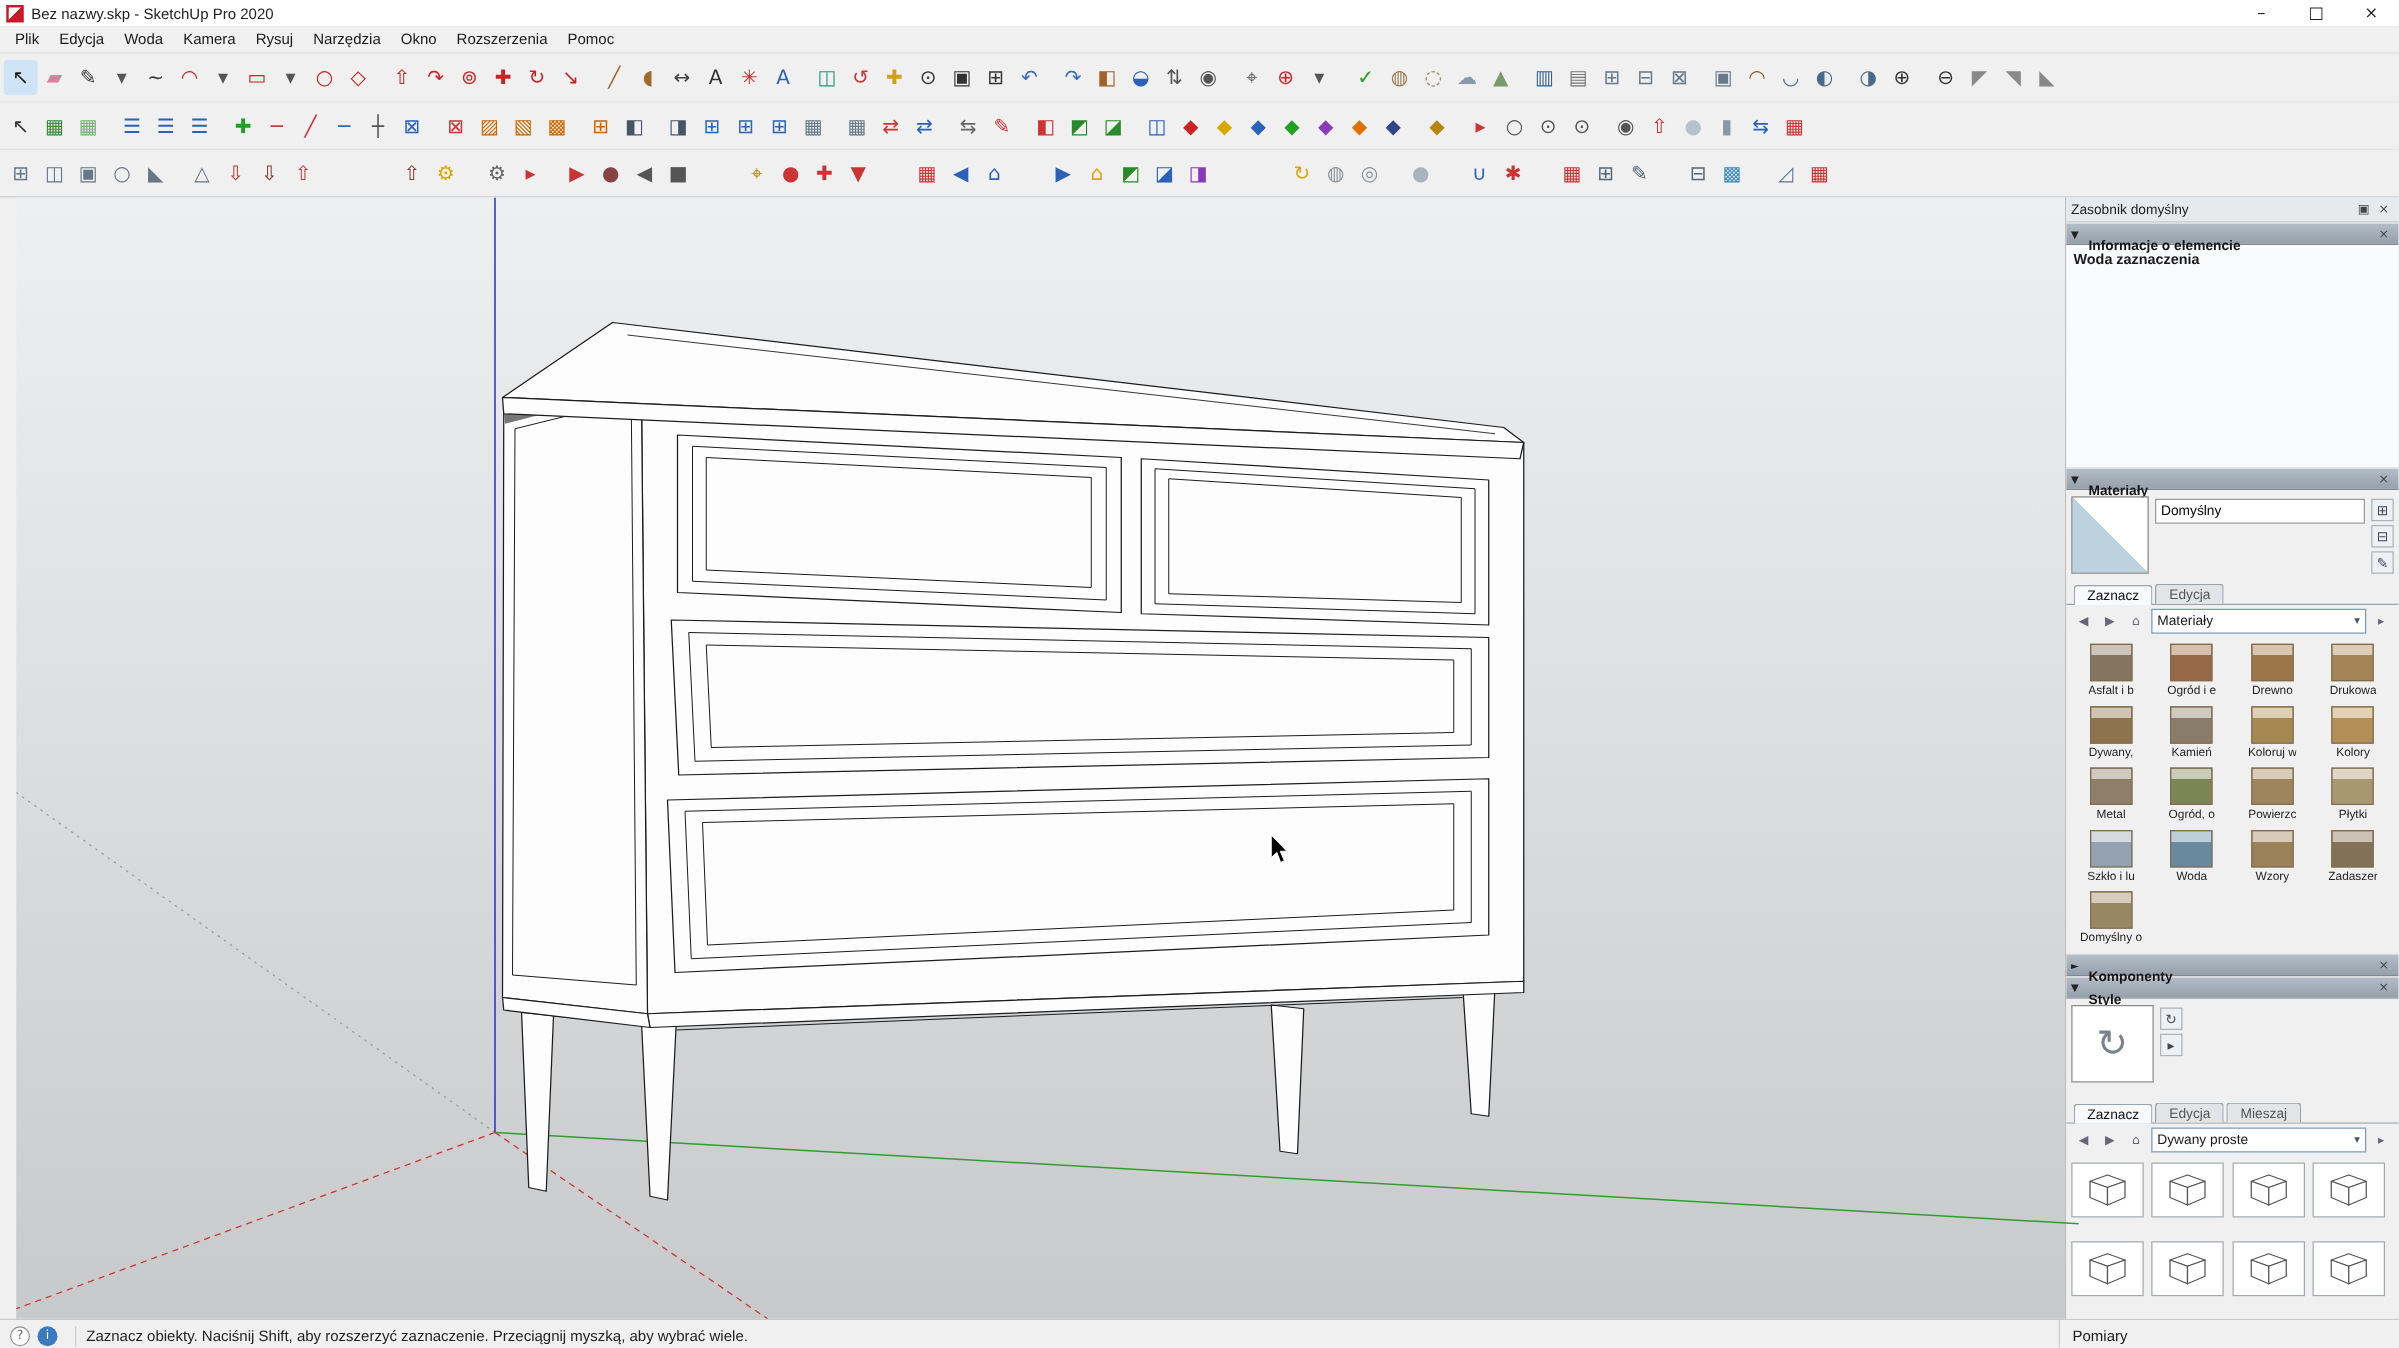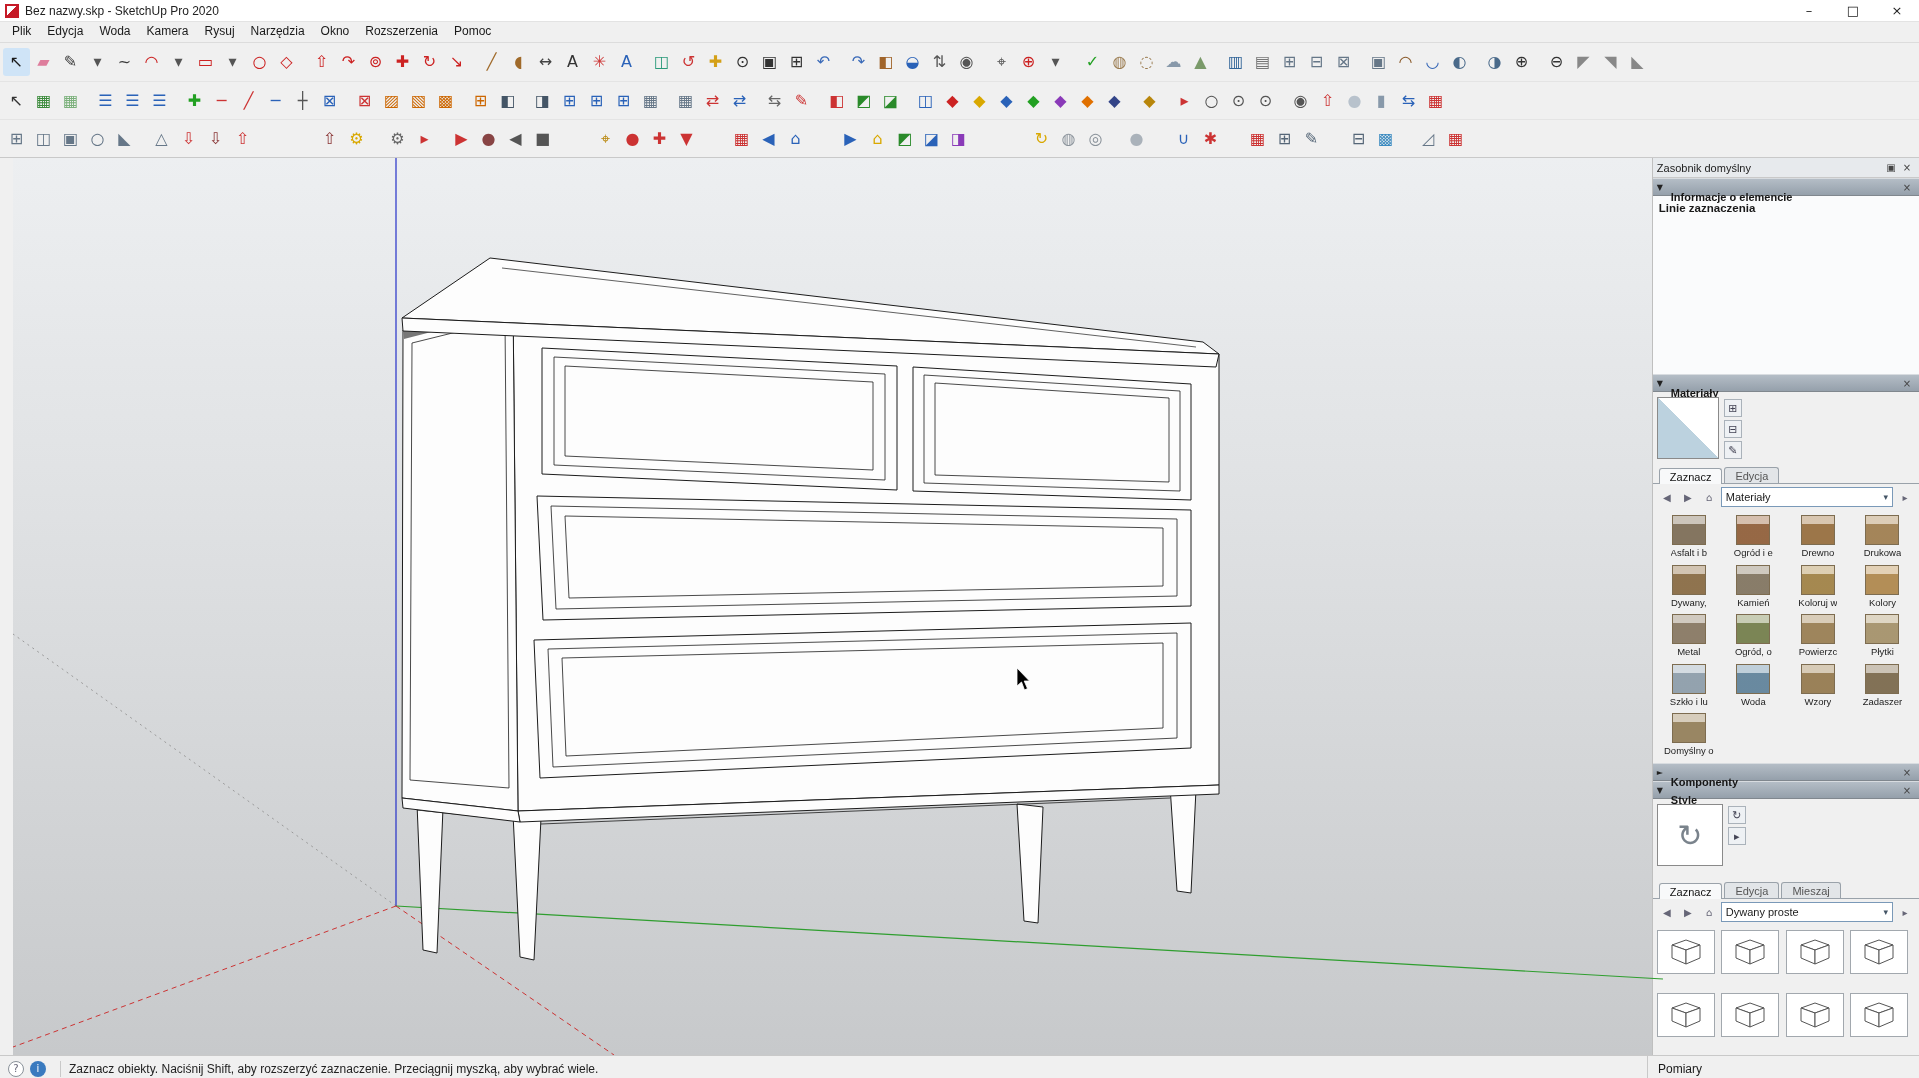--- a/index.html
+++ b/index.html
@@ -807,30 +807,33 @@
       <span class="mini-ico">▣</span>
       <span class="mini-ico">×</span>
     </div>
 
     <div class="sec-header">
       <span class="arr">▼</span>
       <span class="lbl">Informacje o elemencie</span>
       <span class="mini-ico x">×</span>
     </div>
     <div class="entity-body">
-      <div class="entity-msg">Linie zaznaczenia</div>
+      <div class="entity-msg">Woda zaznaczenia</div>
     </div>
 
     <div class="sec-header">
       <span class="arr">▼</span>
       <span class="lbl">Materiały</span>
       <span class="mini-ico x">×</span>
     </div>
     <div class="mat-preview-row">
       <div class="mat-thumb-big"></div>
+      <div class="mat-name-col">
+        <input class="field" readonly="" value="Domyślny" style="">
+      </div>
       <div class="side-btn-col">
         <div class="sq-btn">⊞</div>
         <div class="sq-btn">⊟</div>
         <div class="sq-btn">✎</div>
       </div>
     </div>
     <div class="tabs">
       <span class="tab active">Zaznacz</span>
       <span class="tab">Edycja</span>
     </div>

